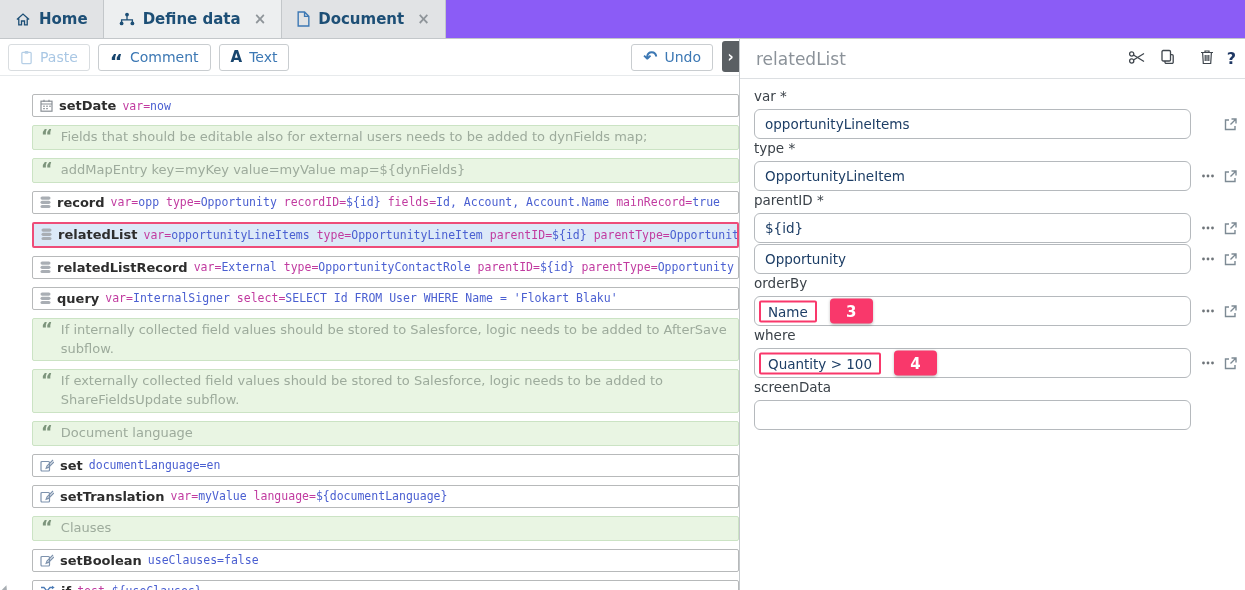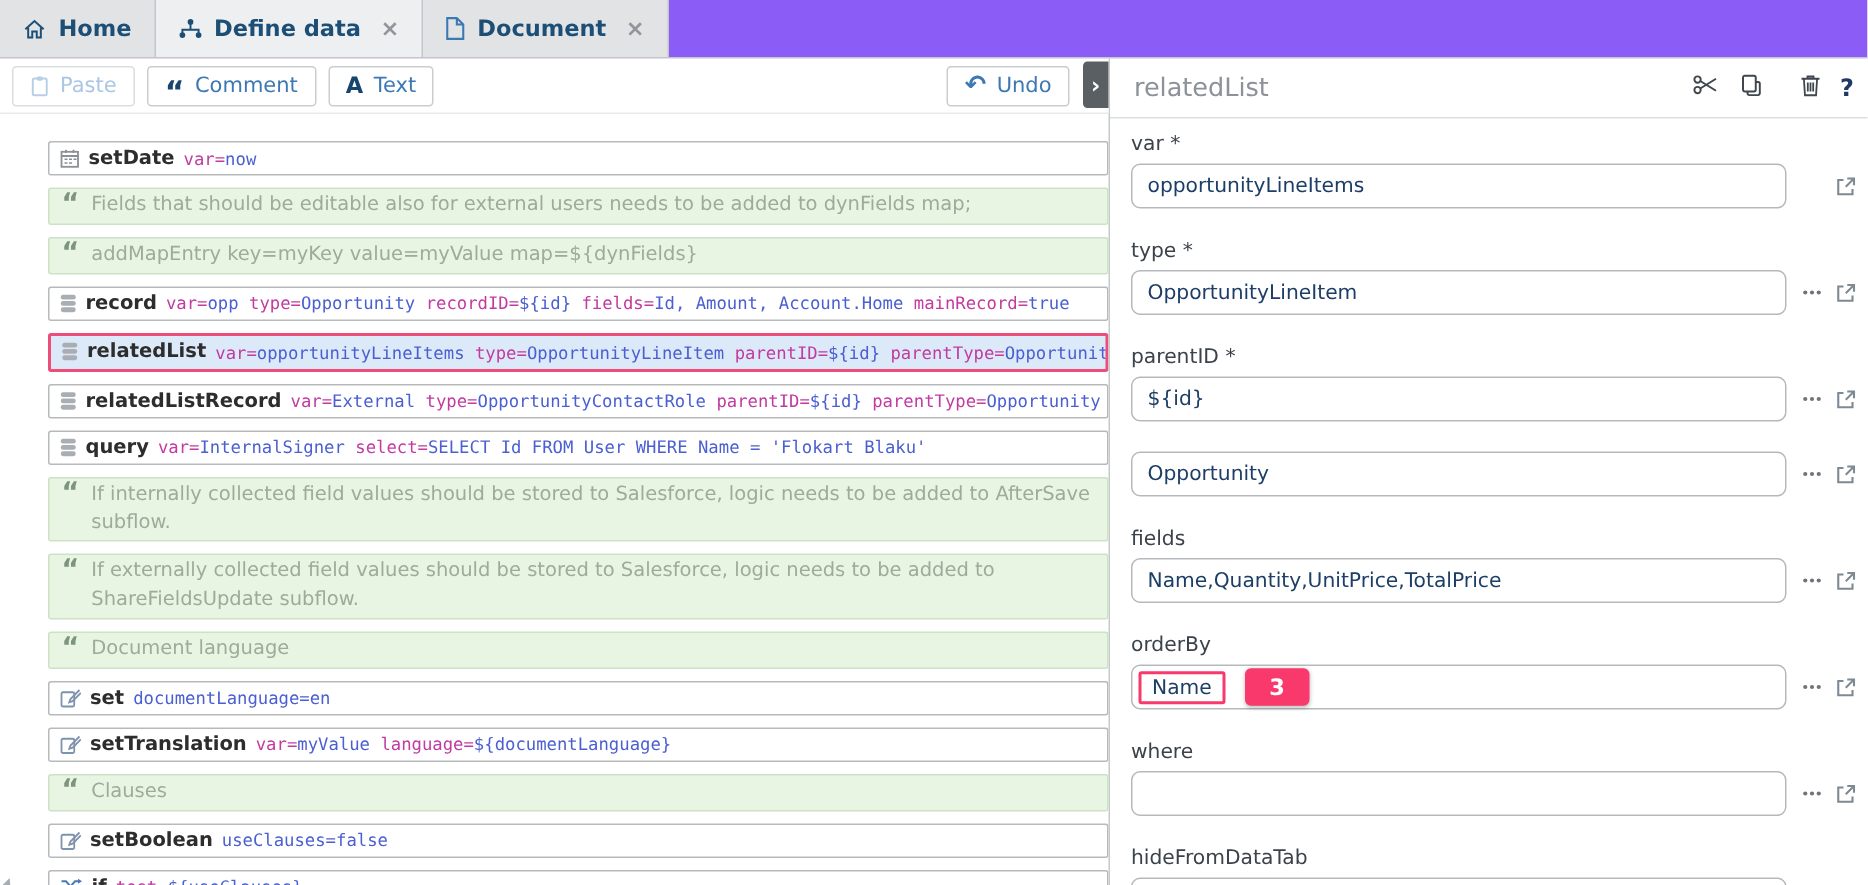--- a/index.html
+++ b/index.html
@@ -61,21 +61,21 @@
   .pen-color { color:#7d92ad !important; }
 
   
   .insp-header { height:40px; display:flex; align-items:center; padding:0 16px;
                  border-bottom:1px solid #dcdfe2; }
   .insp-title { font-size:17px; color:#8b9299; flex:1; }
   .hicon { color:#3f464d; display:flex; align-items:center; cursor:pointer; margin-left:13px; }
   .hicon.trash { margin-left:24px; }
   .hicon.help { font-size:16px; font-weight:bold; color:#1f3864; }
   .fields { padding:9px 14px 0 14px; }
-  .field { margin-bottom:20px; }
+  .field { margin-bottom:1px; }
   .flabel { font-size:13.5px; color:#3b4249; margin-bottom:5px; }
   .frow { display:flex; align-items:center; }
   .inputwrap { position:relative; width:437px; flex:none; }
   .finput { width:437px; height:30px; border:1px solid #b5b9bd; border-radius:6px; padding:0 10px;
             font-size:13.5px; color:#1d3e66; background:#fff; font-family:inherit; outline:none; }
   .ficons { display:flex; align-items:center; margin-left:10px; gap:8px; }
   .fic { display:flex; align-items:center; color:#6e7479; cursor:pointer; }
   .fic.ext { color:#7d8a94; }
   .fic.spacer { visibility:hidden; cursor:default; }
   .annot { position:absolute; left:5px; top:50%; transform:translateY(-50%);
@@ -180,21 +180,21 @@
             <span class="ricon " style="display: inline-flex; align-items: center;">
               <svg width="11" height="13" viewBox="0 0 11 13">
                 <g fill="#a9aeb4">
                   <rect x="0.5" y="0.5" width="10" height="3.2" rx="1.6"></rect>
                   <rect x="0.5" y="4.7" width="10" height="3.2" rx="1.6"></rect>
                   <rect x="0.5" y="8.9" width="10" height="3.2" rx="1.6"></rect>
                 </g>
               </svg>
             </span>
             <span class="rname">record</span>
-            <span class="code"><span class="k">var=</span><span class="v">opp</span> <span class="k">type=</span><span class="v">Opportunity</span> <span class="k">recordID=</span><span class="v">${id}</span> <span class="k">fields=</span><span class="v">Id, Amount, Account.Home</span> <span class="k">mainRecord=</span><span class="v">true</span></span>
+            <span class="code"><span class="k">var=</span><span class="v">opp</span> <span class="k">type=</span><span class="v">Opportunity</span> <span class="k">recordID=</span><span class="v">${id}</span> <span class="k">fields=</span><span class="v">Id, Account, Account.Name</span> <span class="k">mainRecord=</span><span class="v">true</span></span>
           </div>
         </div>
         <div class="rowwrap">
           <div class="row action selected">
             <span class="ricon " style="display: inline-flex; align-items: center;">
               <svg width="11" height="13" viewBox="0 0 11 13">
                 <g fill="#a9aeb4">
                   <rect x="0.5" y="0.5" width="10" height="3.2" rx="1.6"></rect>
                   <rect x="0.5" y="4.7" width="10" height="3.2" rx="1.6"></rect>
                   <rect x="0.5" y="8.9" width="10" height="3.2" rx="1.6"></rect>
@@ -422,43 +422,20 @@
               <span class="fic ext" style="display: inline-flex; align-items: center;">
                 <svg width="15" height="15" viewBox="0 0 15 15">
                   <path d="M6 3 H2.5 V12.5 H12 V9" fill="none" stroke="currentColor" stroke-width="1.4"></path>
                   <path d="M8.5 2 H13 V6.5 M13 2 L7.5 7.5" fill="none" stroke="currentColor" stroke-width="1.4"></path>
                 </svg>
               </span>
             </div>
           </div>
         </div>
         <div class="field">
-          <div class="flabel">fields</div>
-          <div class="frow">
-            <div class="inputwrap"><input class="finput" type="text" value="Name,Quantity,UnitPrice,TotalPrice" style=""></div>
-            <div class="ficons">
-              <span class="fic" style="display: inline-flex; align-items: center;">
-                <svg width="14" height="6" viewBox="0 0 14 6">
-                  <g fill="currentColor">
-                    <circle cx="2.5" cy="3" r="1.4"></circle>
-                    <circle cx="7" cy="3" r="1.4"></circle>
-                    <circle cx="11.5" cy="3" r="1.4"></circle>
-                  </g>
-                </svg>
-              </span>
-              <span class="fic ext" style="display: inline-flex; align-items: center;">
-                <svg width="15" height="15" viewBox="0 0 15 15">
-                  <path d="M6 3 H2.5 V12.5 H12 V9" fill="none" stroke="currentColor" stroke-width="1.4"></path>
-                  <path d="M8.5 2 H13 V6.5 M13 2 L7.5 7.5" fill="none" stroke="currentColor" stroke-width="1.4"></path>
-                </svg>
-              </span>
-            </div>
-          </div>
-        </div>
-        <div class="field">
           <div class="flabel">orderBy</div>
           <div class="frow">
             <div class="inputwrap"><input class="finput" type="text" style=""><div class="annot">
                 <span class="pinkbox">Name</span>
                 <span class="badge">3</span>
               </div></div>
             <div class="ficons">
               <span class="fic" style="display: inline-flex; align-items: center;">
                 <svg width="14" height="6" viewBox="0 0 14 6">
                   <g fill="currentColor">
@@ -473,46 +450,26 @@
                   <path d="M6 3 H2.5 V12.5 H12 V9" fill="none" stroke="currentColor" stroke-width="1.4"></path>
                   <path d="M8.5 2 H13 V6.5 M13 2 L7.5 7.5" fill="none" stroke="currentColor" stroke-width="1.4"></path>
                 </svg>
               </span>
             </div>
           </div>
         </div>
         <div class="field">
           <div class="flabel">where</div>
           <div class="frow">
-            <div class="inputwrap"><input class="finput" type="text" style=""></div>
+            <div class="inputwrap"><input class="finput" type="text" style=""><div class="annot">
+                <span class="pinkbox">Quantity &gt; 100</span>
+                <span class="badge">4</span>
+              </div></div>
             <div class="ficons">
               <span class="fic" style="display: inline-flex; align-items: center;">
-                <svg width="14" height="6" viewBox="0 0 14 6">
-                  <g fill="currentColor">
-                    <circle cx="2.5" cy="3" r="1.4"></circle>
-                    <circle cx="7" cy="3" r="1.4"></circle>
-                    <circle cx="11.5" cy="3" r="1.4"></circle>
-                  </g>
-                </svg>
-              </span>
-              <span class="fic ext" style="display: inline-flex; align-items: center;">
-                <svg width="15" height="15" viewBox="0 0 15 15">
-                  <path d="M6 3 H2.5 V12.5 H12 V9" fill="none" stroke="currentColor" stroke-width="1.4"></path>
-                  <path d="M8.5 2 H13 V6.5 M13 2 L7.5 7.5" fill="none" stroke="currentColor" stroke-width="1.4"></path>
-                </svg>
-              </span>
-            </div>
-          </div>
-        </div>
-        <div class="field">
-          <div class="flabel">hideFromDataTab</div>
-          <div class="frow">
-            <div class="inputwrap"><input class="finput" type="text" style=""></div>
-            <div class="ficons">
-              <span class="fic spacer" style="display: inline-flex; align-items: center;">
                 <svg width="14" height="6" viewBox="0 0 14 6">
                   <g fill="currentColor">
                     <circle cx="2.5" cy="3" r="1.4"></circle>
                     <circle cx="7" cy="3" r="1.4"></circle>
                     <circle cx="11.5" cy="3" r="1.4"></circle>
                   </g>
                 </svg>
               </span>
               <span class="fic ext" style="display: inline-flex; align-items: center;">
                 <svg width="15" height="15" viewBox="0 0 15 15">

